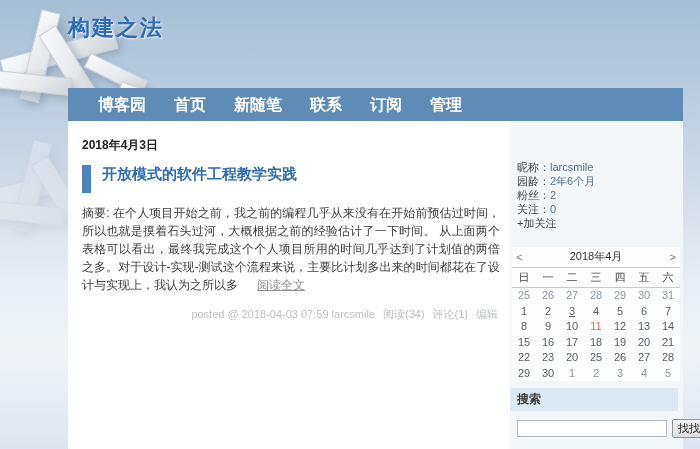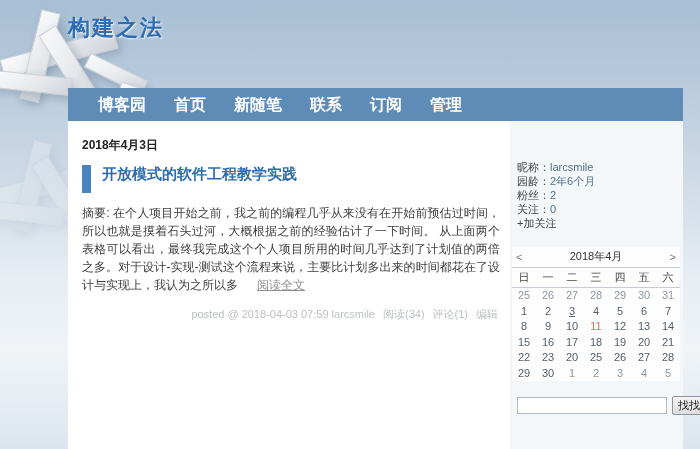--- a/index.html
+++ b/index.html
@@ -204,20 +204,21 @@
                   <td class="other">2</td>
                   <td class="other">3</td>
                   <td class="other">4</td>
                   <td class="other">5</td>
                 </tr>
               </tbody>
           </table>
         </div>
 
         <div id="search-section">
+          <div class="side-band">搜索</div>
           <div id="search-body">
 
           <div class="search-row">
                 <input class="search-input" type="text" style="">
                 <button class="search-btn">找找看</button>
               </div>
             </div>
         </div>
 
       </div>

